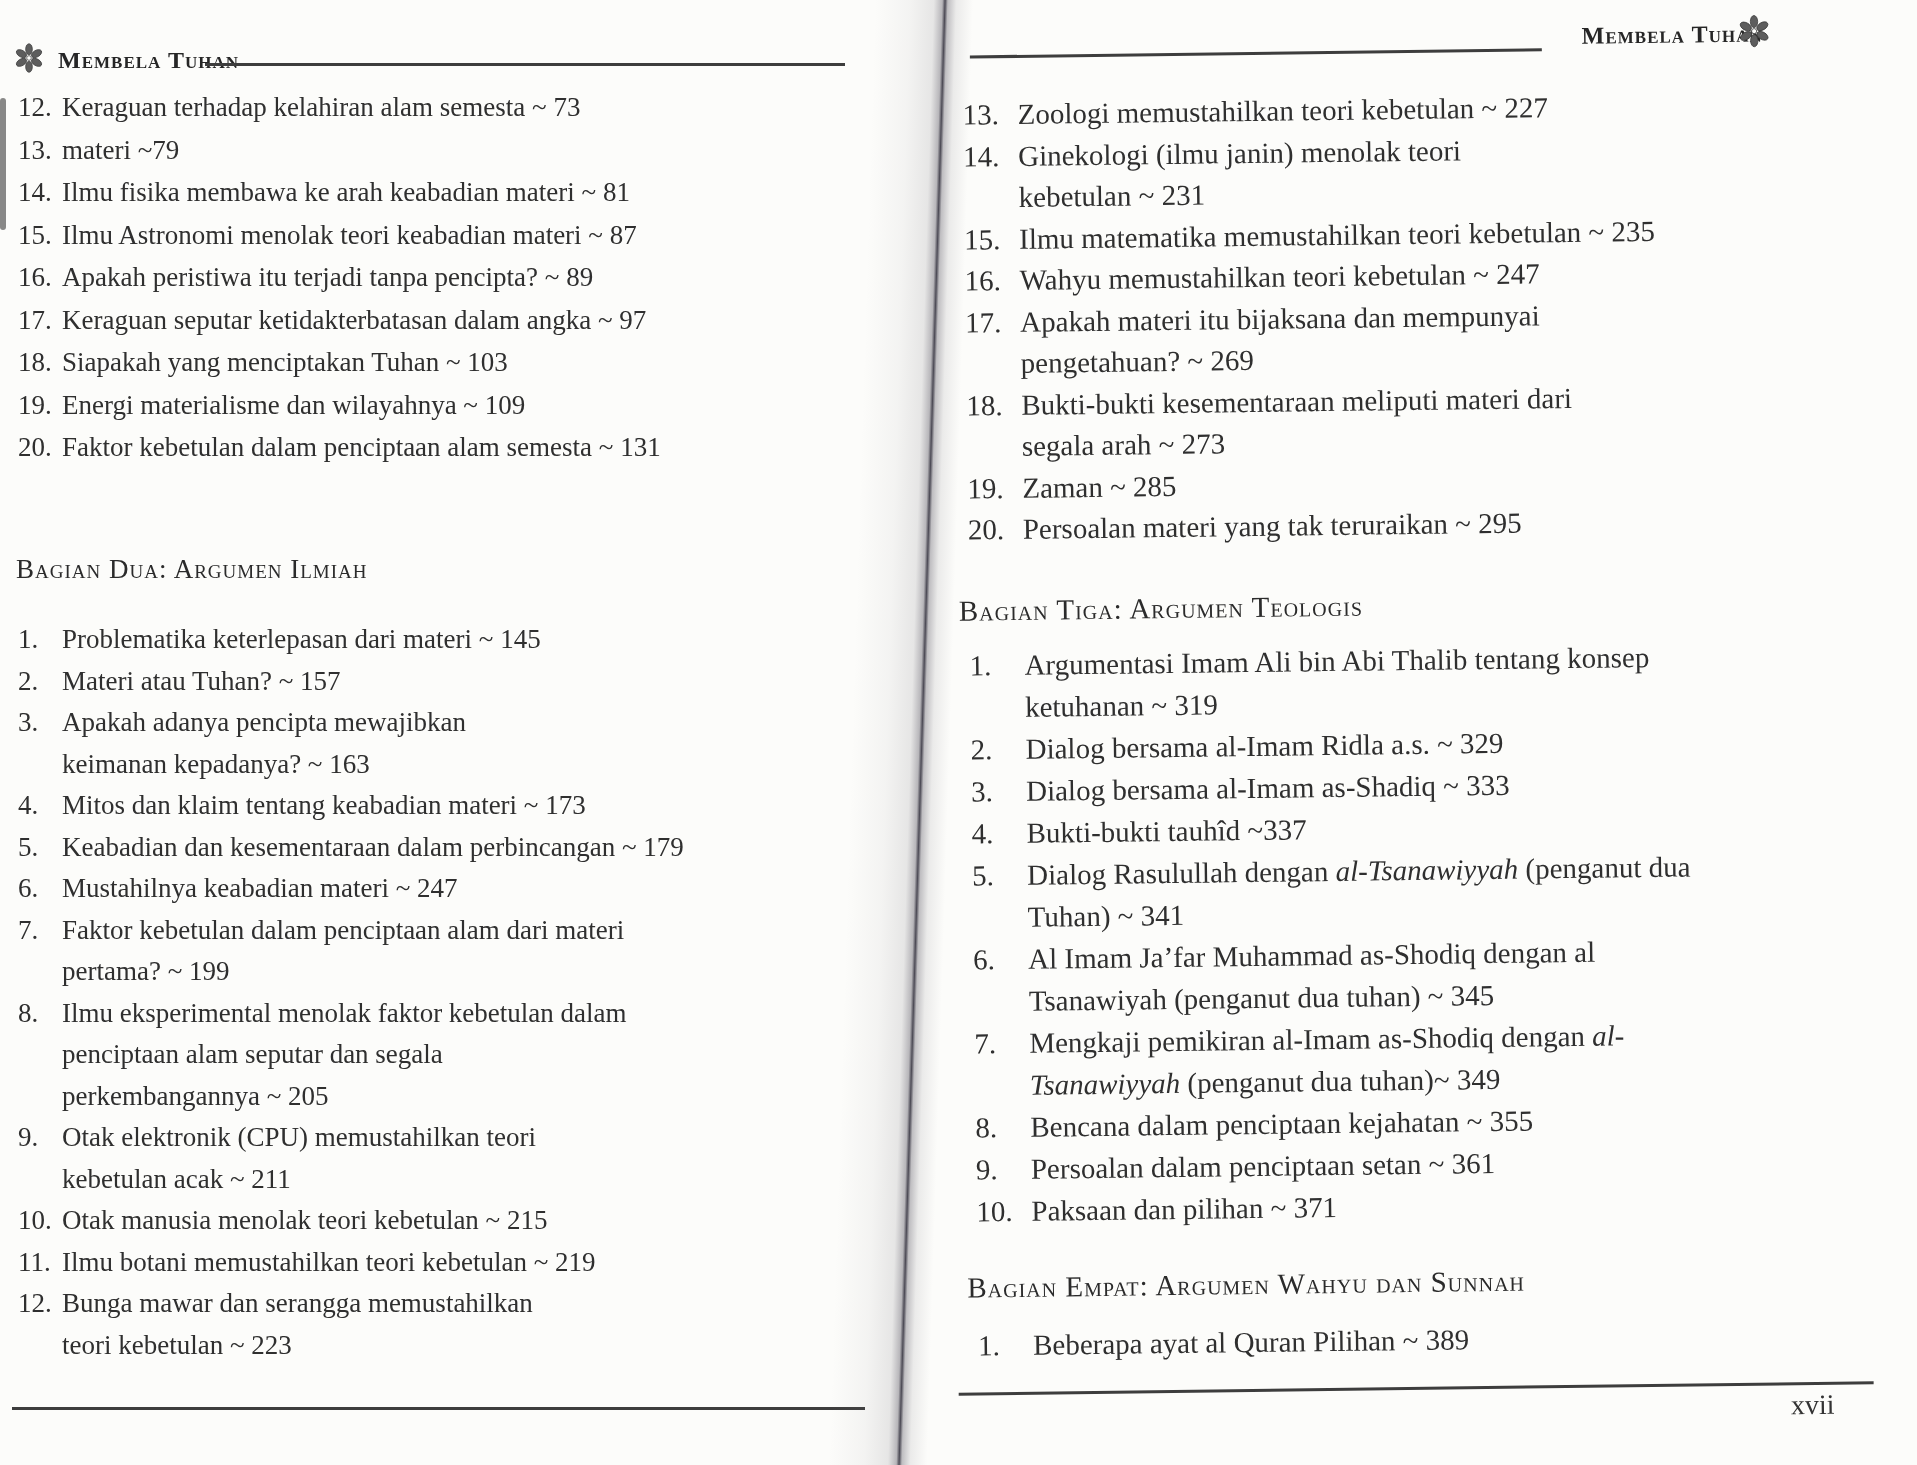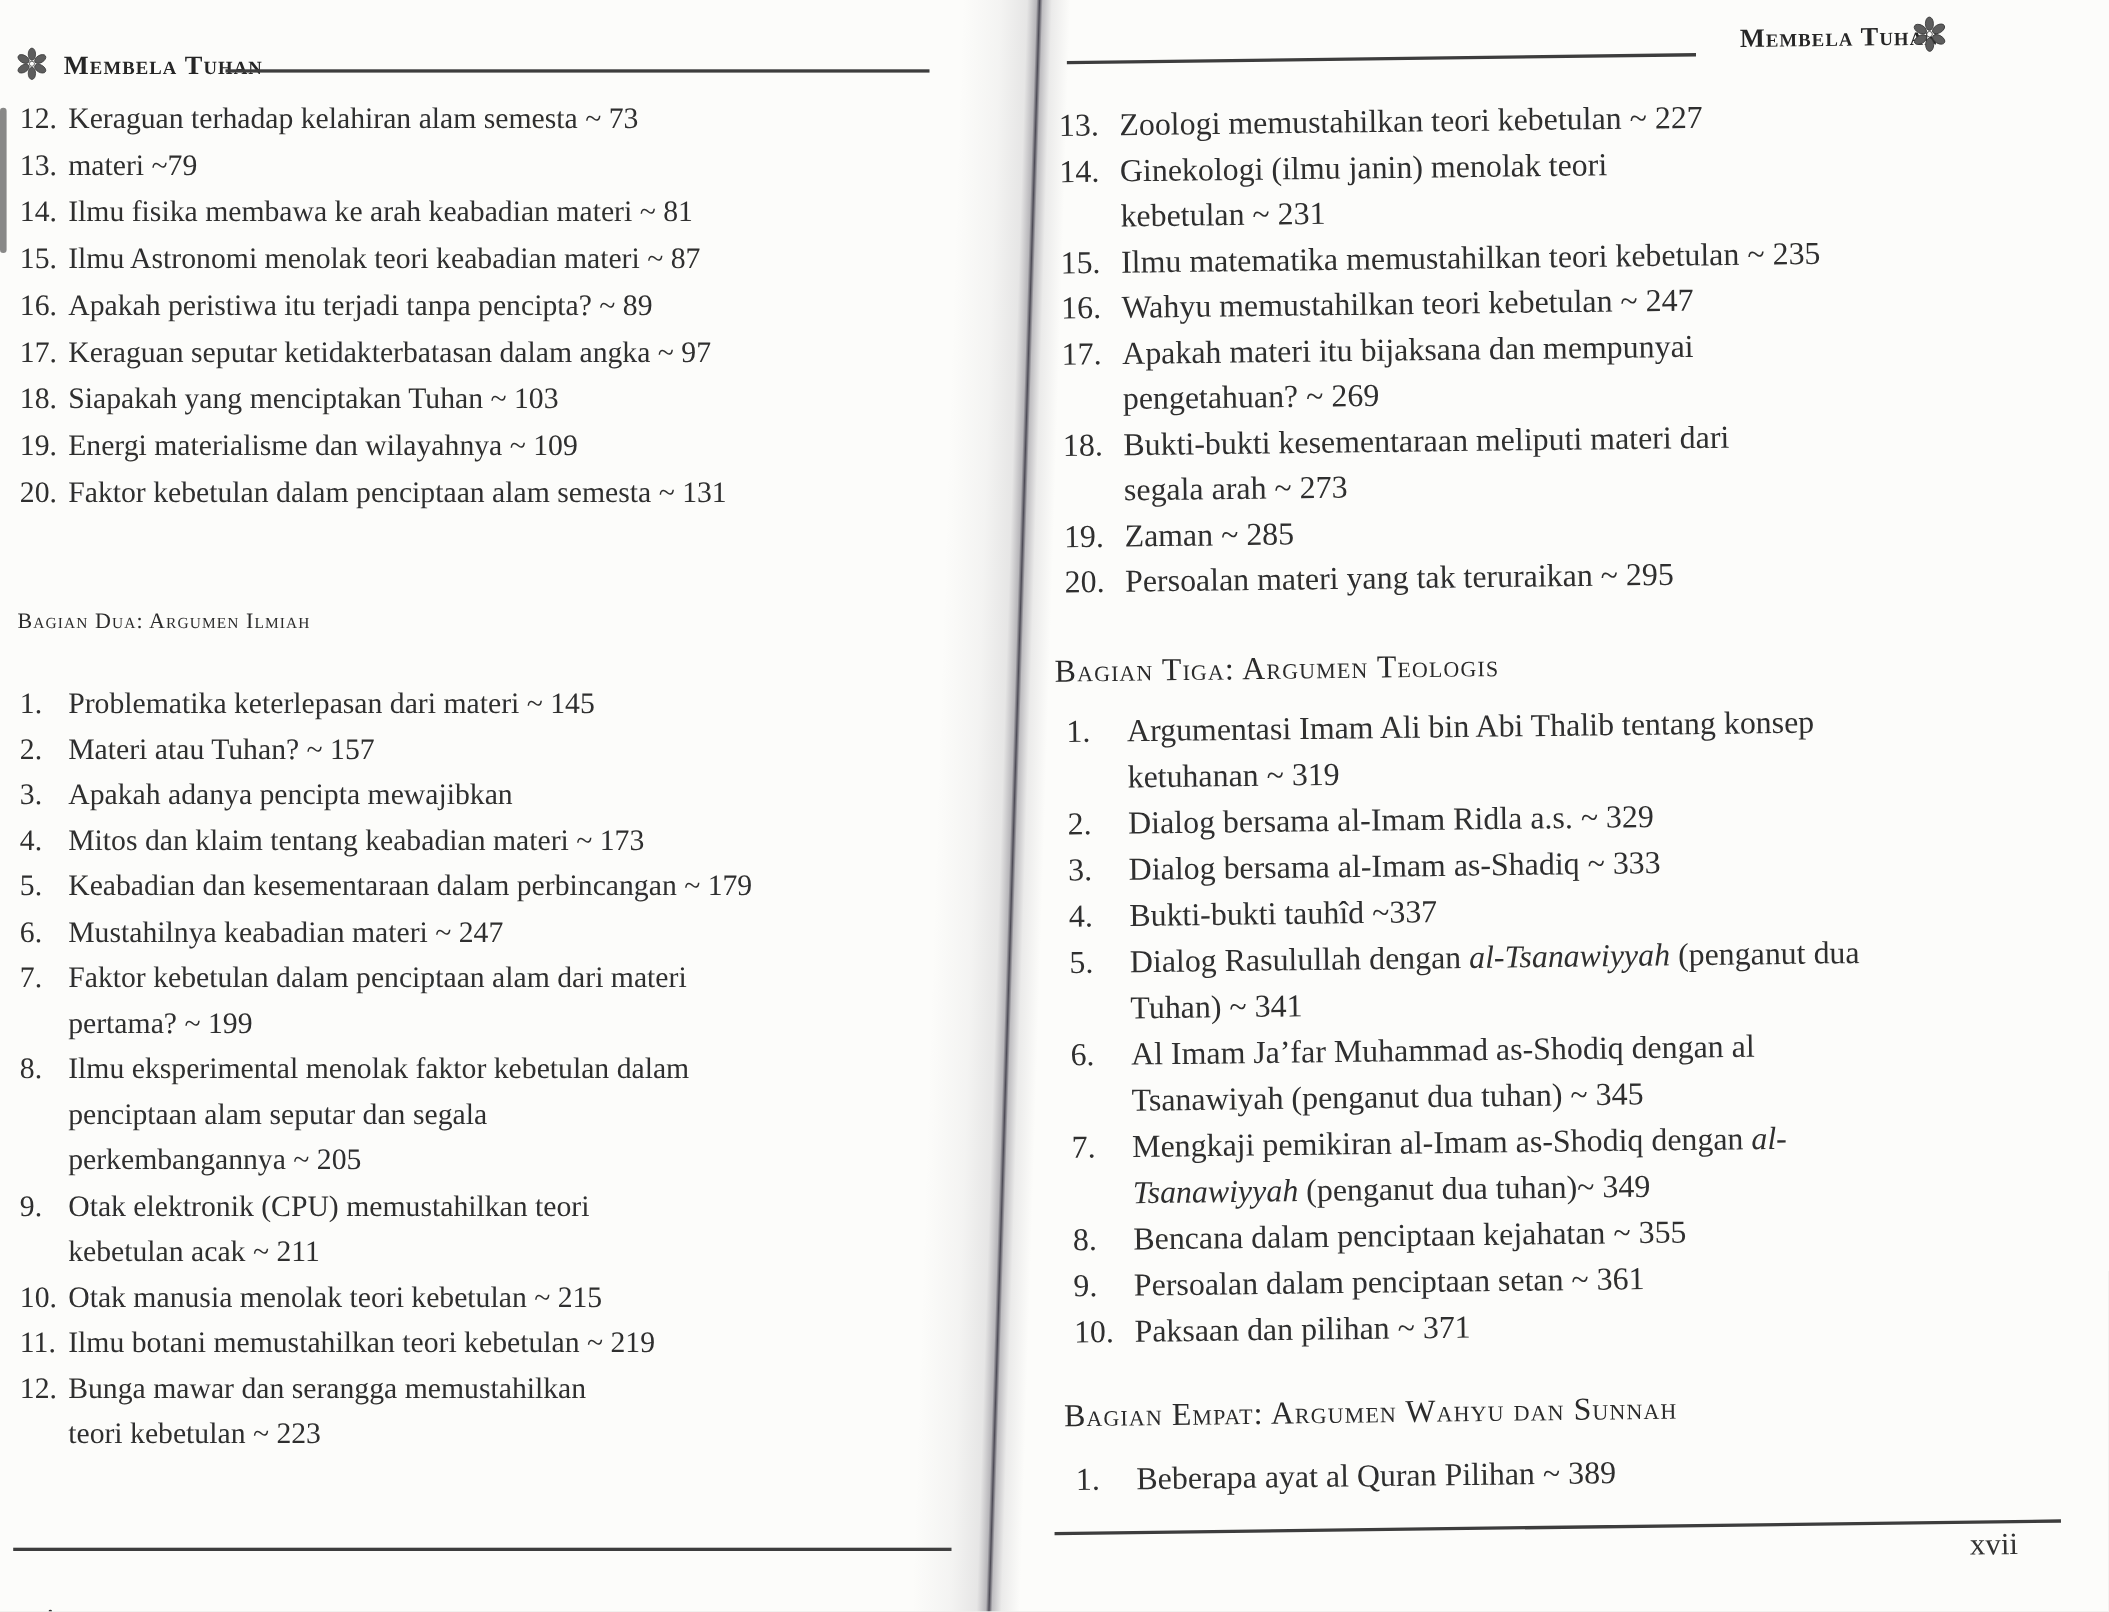--- a/index.html
+++ b/index.html
@@ -9,21 +9,21 @@
   .page-left{left:0;width:900px;font-size:27px;}
   .page-right{left:930px;width:987px;font-size:29px;transform:rotate(-0.72deg);transform-origin:480px 700px;}
   .rule{position:absolute;background:#3d3d3d;height:3px;}
   .running-title{position:absolute;font-variant:small-caps;font-weight:600;letter-spacing:1px;color:#262626;line-height:1;}
   .page-left .running-title{left:58px;top:48px;font-size:24px;}
   .page-right .running-title{left:660px;top:26px;font-size:24px;}
   .ornament{position:absolute;}
   .page-left .ornament{left:13px;top:42px;}
   .page-right .ornament{left:815px;top:18px;}
   .heading{position:absolute;font-variant:small-caps;letter-spacing:1px;line-height:1.2;color:#2b2b2b;}
-  .page-left .heading{left:16px;font-size:20px;}
+  .page-left .heading{left:16px;font-size:27px;}
   .page-right .heading{left:30px;font-size:29px;}
   .list{position:absolute;}
   .page-left .list{left:16px;width:852px;}
   .page-right .list{left:30px;width:940px;}
   .item{position:relative;}
   .page-left .item{padding-left:46px;}
   .page-right .item{padding-left:65px;}
   .num{position:absolute;top:0;}
   .page-left .num{left:2px;}
   .page-right .num{left:10px;}
@@ -118,20 +118,21 @@
           <span class="num">1.</span>
           <div class="ln">Problematika keterlepasan dari materi ~ 145</div>
         </div>
       <div class="item">
           <span class="num">2.</span>
           <div class="ln">Materi atau Tuhan? ~ 157</div>
         </div>
       <div class="item">
           <span class="num">3.</span>
           <div class="ln">Apakah adanya pencipta mewajibkan</div>
+          <div class="ln">keimanan kepadanya? ~ 163</div>
         </div>
       <div class="item">
           <span class="num">4.</span>
           <div class="ln">Mitos dan klaim tentang keabadian materi ~ 173</div>
         </div>
       <div class="item">
           <span class="num">5.</span>
           <div class="ln">Keabadian dan kesementaraan dalam perbincangan ~ 179</div>
         </div>
       <div class="item">

